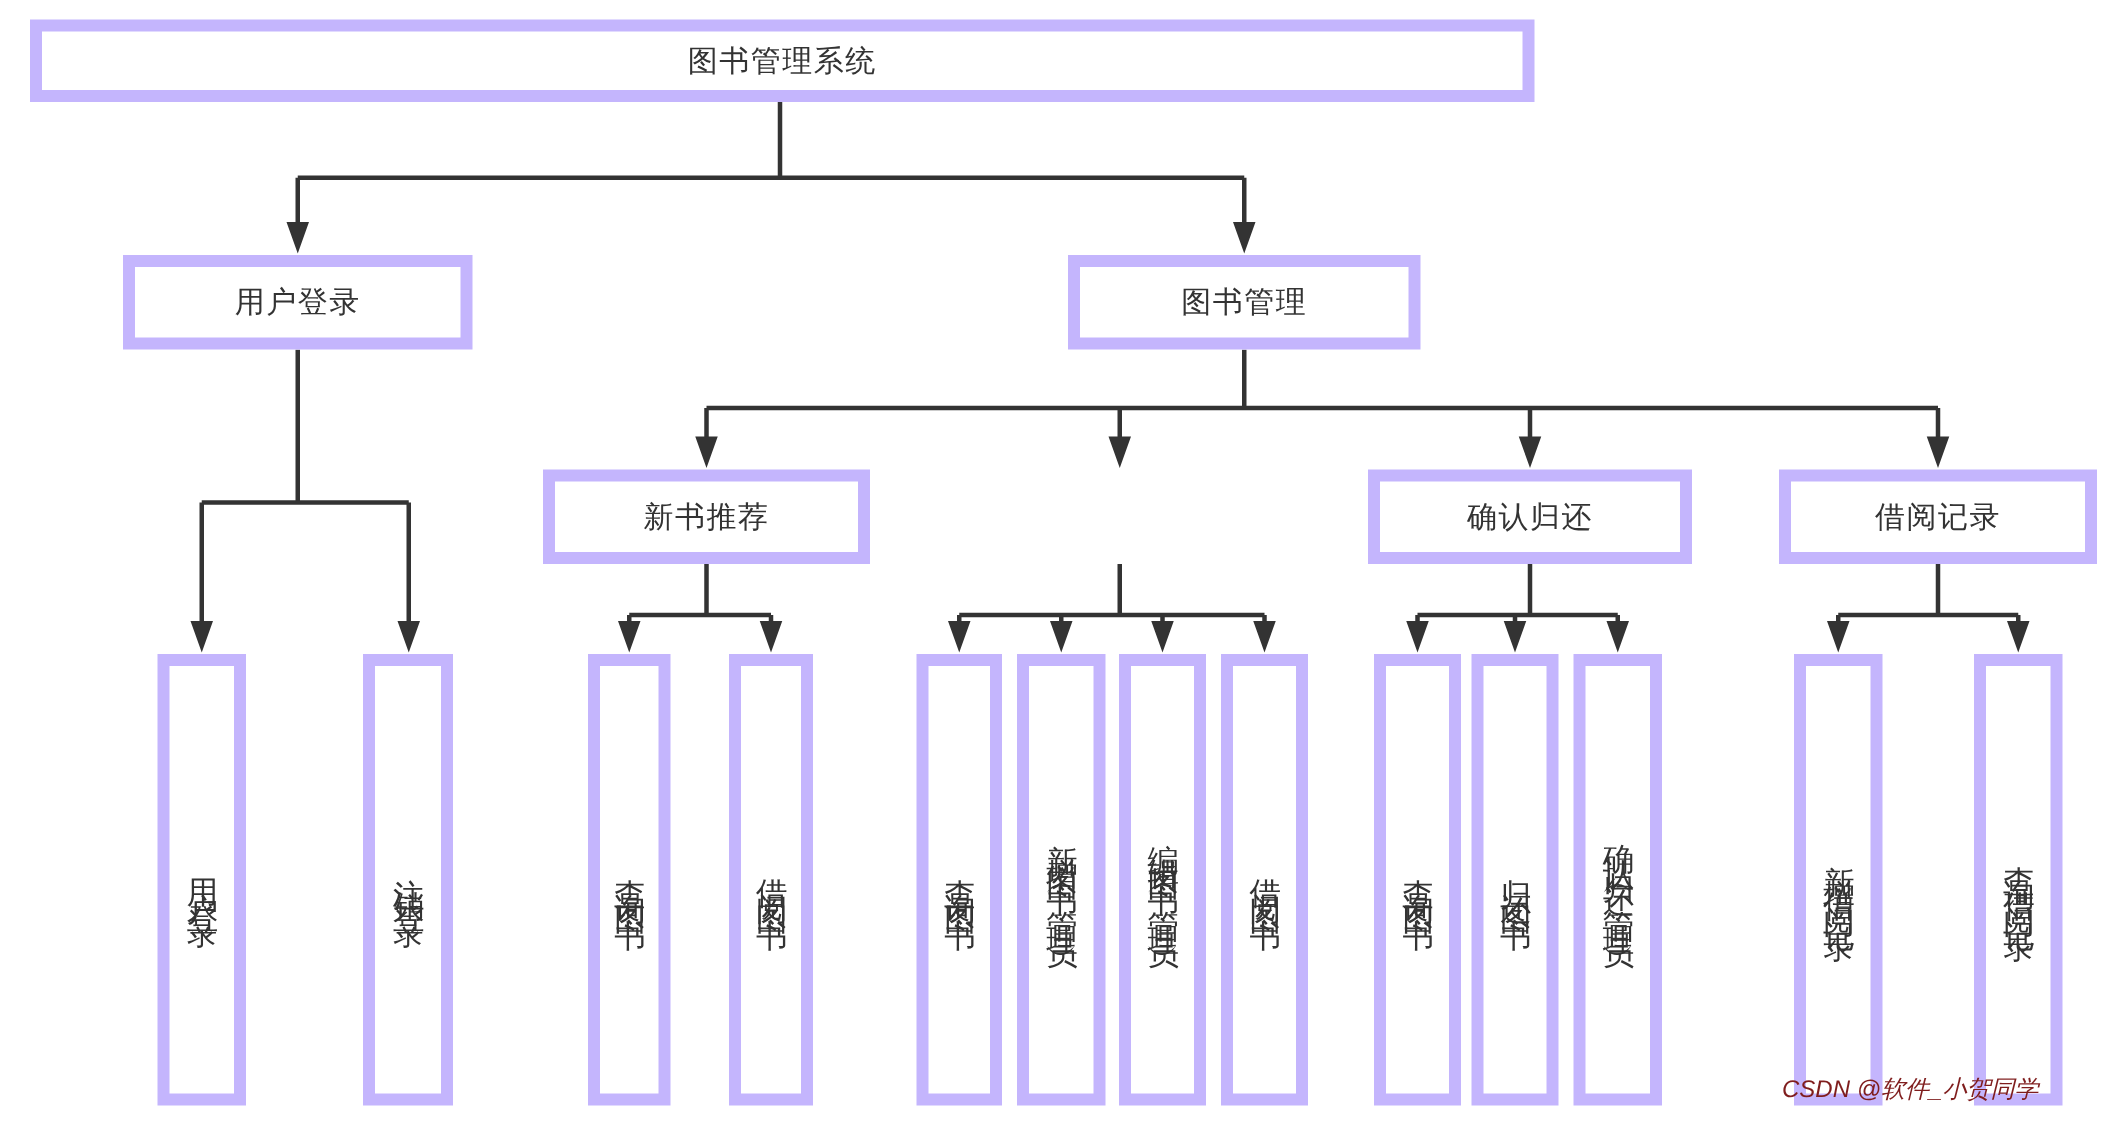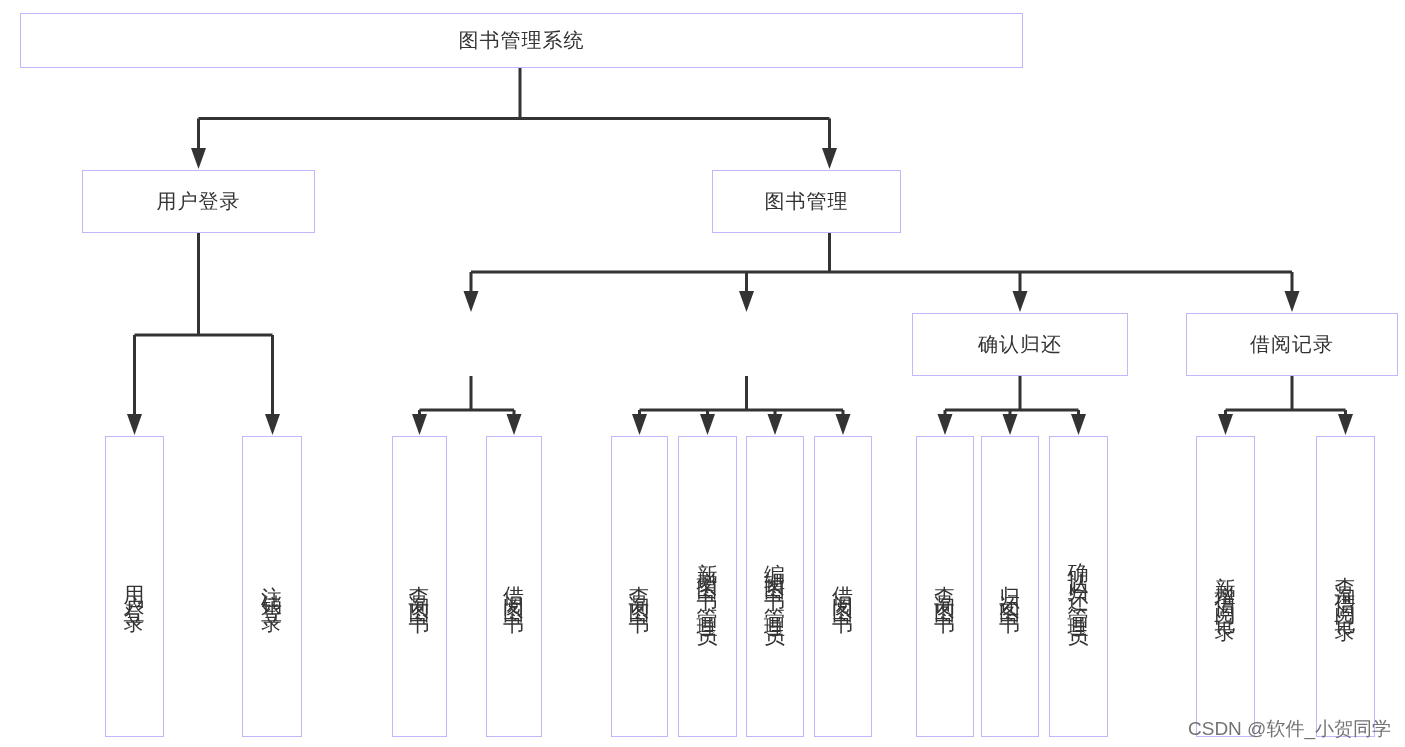--- a/index.html
+++ b/index.html
@@ -11,21 +11,21 @@
     position: relative;
     width: 1405px;
     height: 747px;
     background: #ffffff;
     overflow: hidden;
     font-family: "Liberation Sans", sans-serif;
   }
   .node {
     position: absolute;
     box-sizing: border-box;
-    border: 1px solid #c4b5fd;
+    border: 8px solid #c4b5fd;
     background: #ffffff;
     color: #333333;
     display: flex;
     align-items: center;
     justify-content: center;
     text-align: center;
   }
   .node.h {
     font-size: 20px;
     letter-spacing: 1px;
@@ -41,24 +41,25 @@
   .connectors {
     position: absolute;
     left: 0;
     top: 0;
     pointer-events: none;
   }
   .watermark {
     position: absolute;
     left: 1188px;
     top: 716px;
-    font-size: 19px;
-    color: #737373;
+    font-size: 16px;
+    color: #7f1d1d;
     white-space: nowrap;
     z-index: 5;
+    font-style: italic;
   }
 </style>
 </head>
 <body>
 
 <div class="stage">
 
   <svg class="connectors" width="1405" height="747" viewBox="0 0 1405 747">
     <path d="M520 68 V118.5 M198.5 118.5 H829.5 M198.5 118.5 V152 M829.5 118.5 V152
              M198.5 233 V335 M134.5 335 H272.5 M134.5 335 V418 M272.5 335 V418
@@ -84,22 +85,23 @@
              M945 435 L937.5 414 L952.5 414 Z
              M1010 435 L1002.5 414 L1017.5 414 Z
              M1078.5 435 L1071 414 L1086 414 Z
              M1225.5 435 L1218 414 L1233 414 Z
              M1345.5 435 L1338 414 L1353 414 Z" fill="#333333" stroke="none"></path>
   </svg>
 
   <div class="node h" style="left:20px;top:13px;width:1003px;height:55px">图书管理系统</div>
 
   <div class="node h" style="left:82px;top:170px;width:233px;height:63px">用户登录</div>
-  <div class="node h" style="left:712px;top:170px;width:189px;height:63px">图书管理</div>
+  <div class="node h" style="left:712px;top:170px;width:235px;height:63px">图书管理</div>
 
+  <div class="node h" style="left:362px;top:313px;width:218px;height:63px">新书推荐</div>
   <div class="node h" style="left:912px;top:313px;width:216px;height:63px">确认归还</div>
   <div class="node h" style="left:1186px;top:313px;width:212px;height:63px">借阅记录</div>
 
   <div class="node v" style="left:105px;top:436px;width:59px;height:301px">用户登录</div>
   <div class="node v" style="left:242px;top:436px;width:60px;height:301px">注销登录</div>
 
   <div class="node v" style="left:392px;top:436px;width:55px;height:301px">查询图书</div>
   <div class="node v" style="left:486px;top:436px;width:56px;height:301px">借阅图书</div>
 
   <div class="node v" style="left:611px;top:436px;width:57px;height:301px">查询图书</div>

